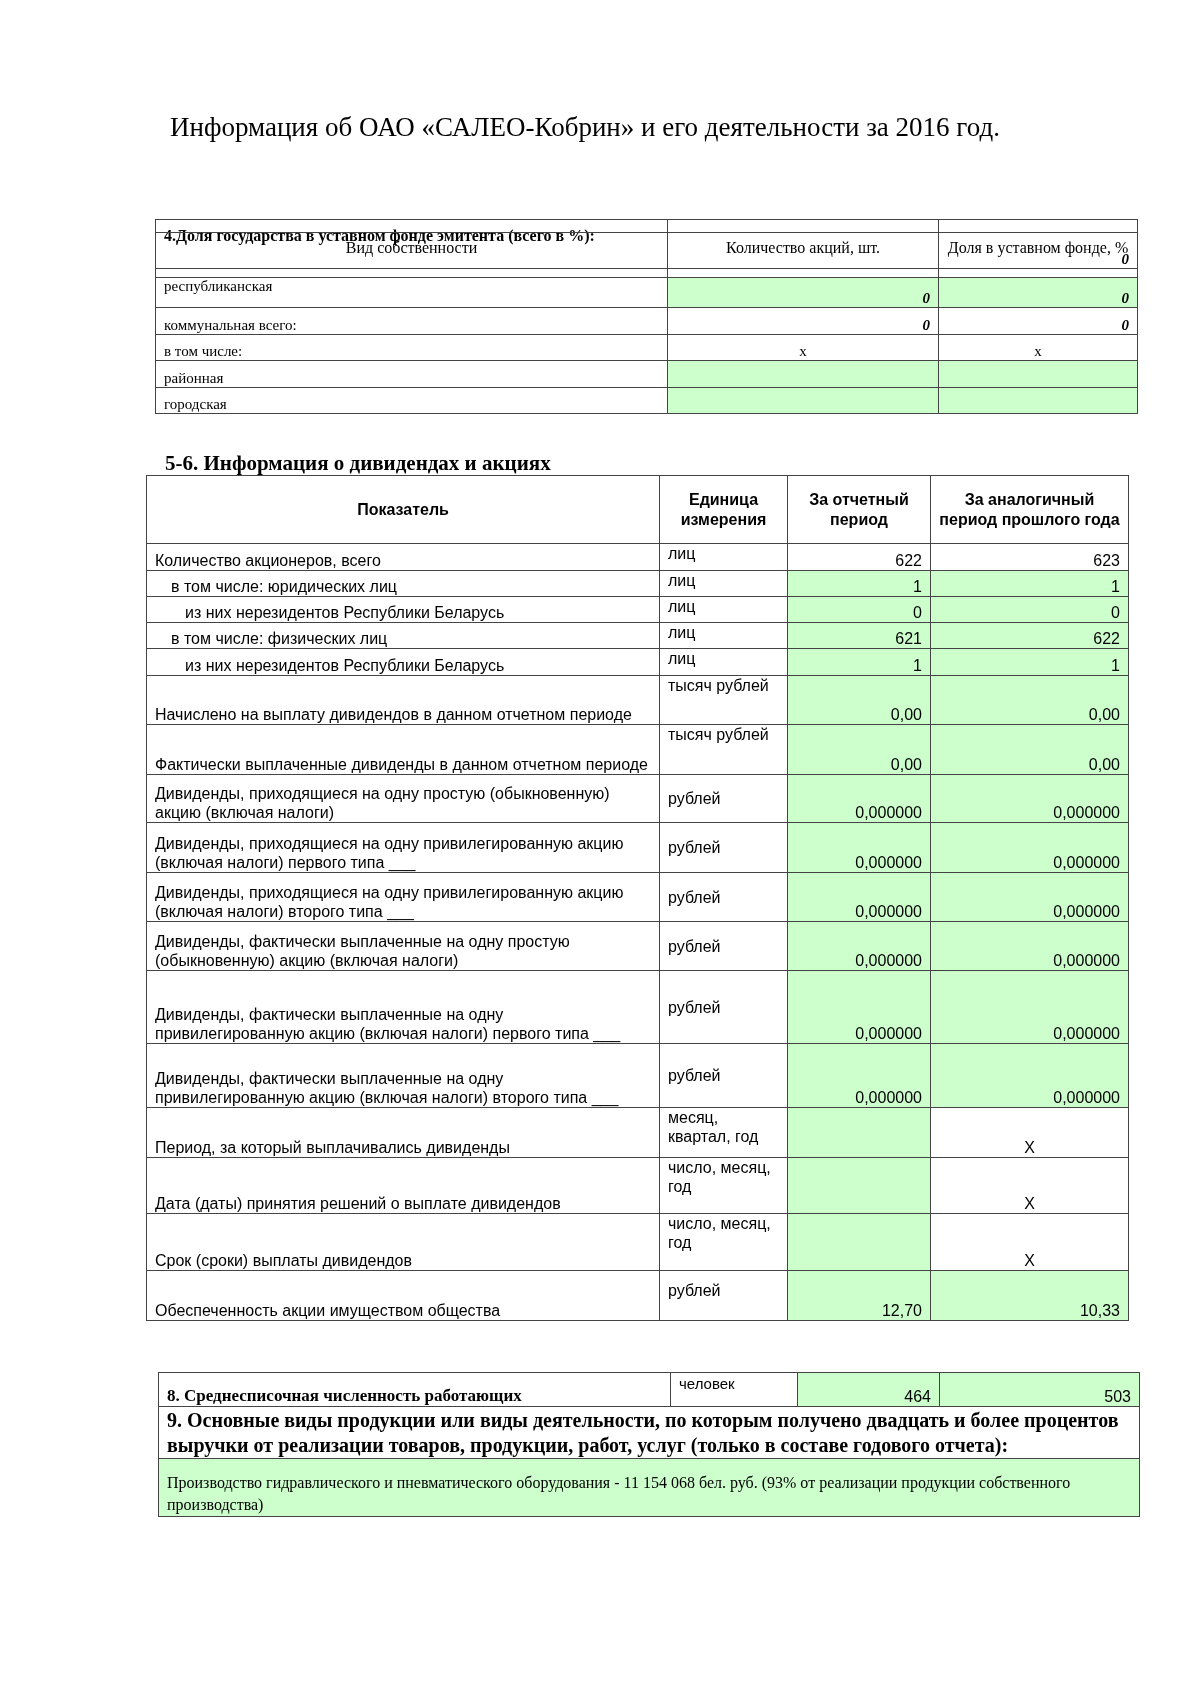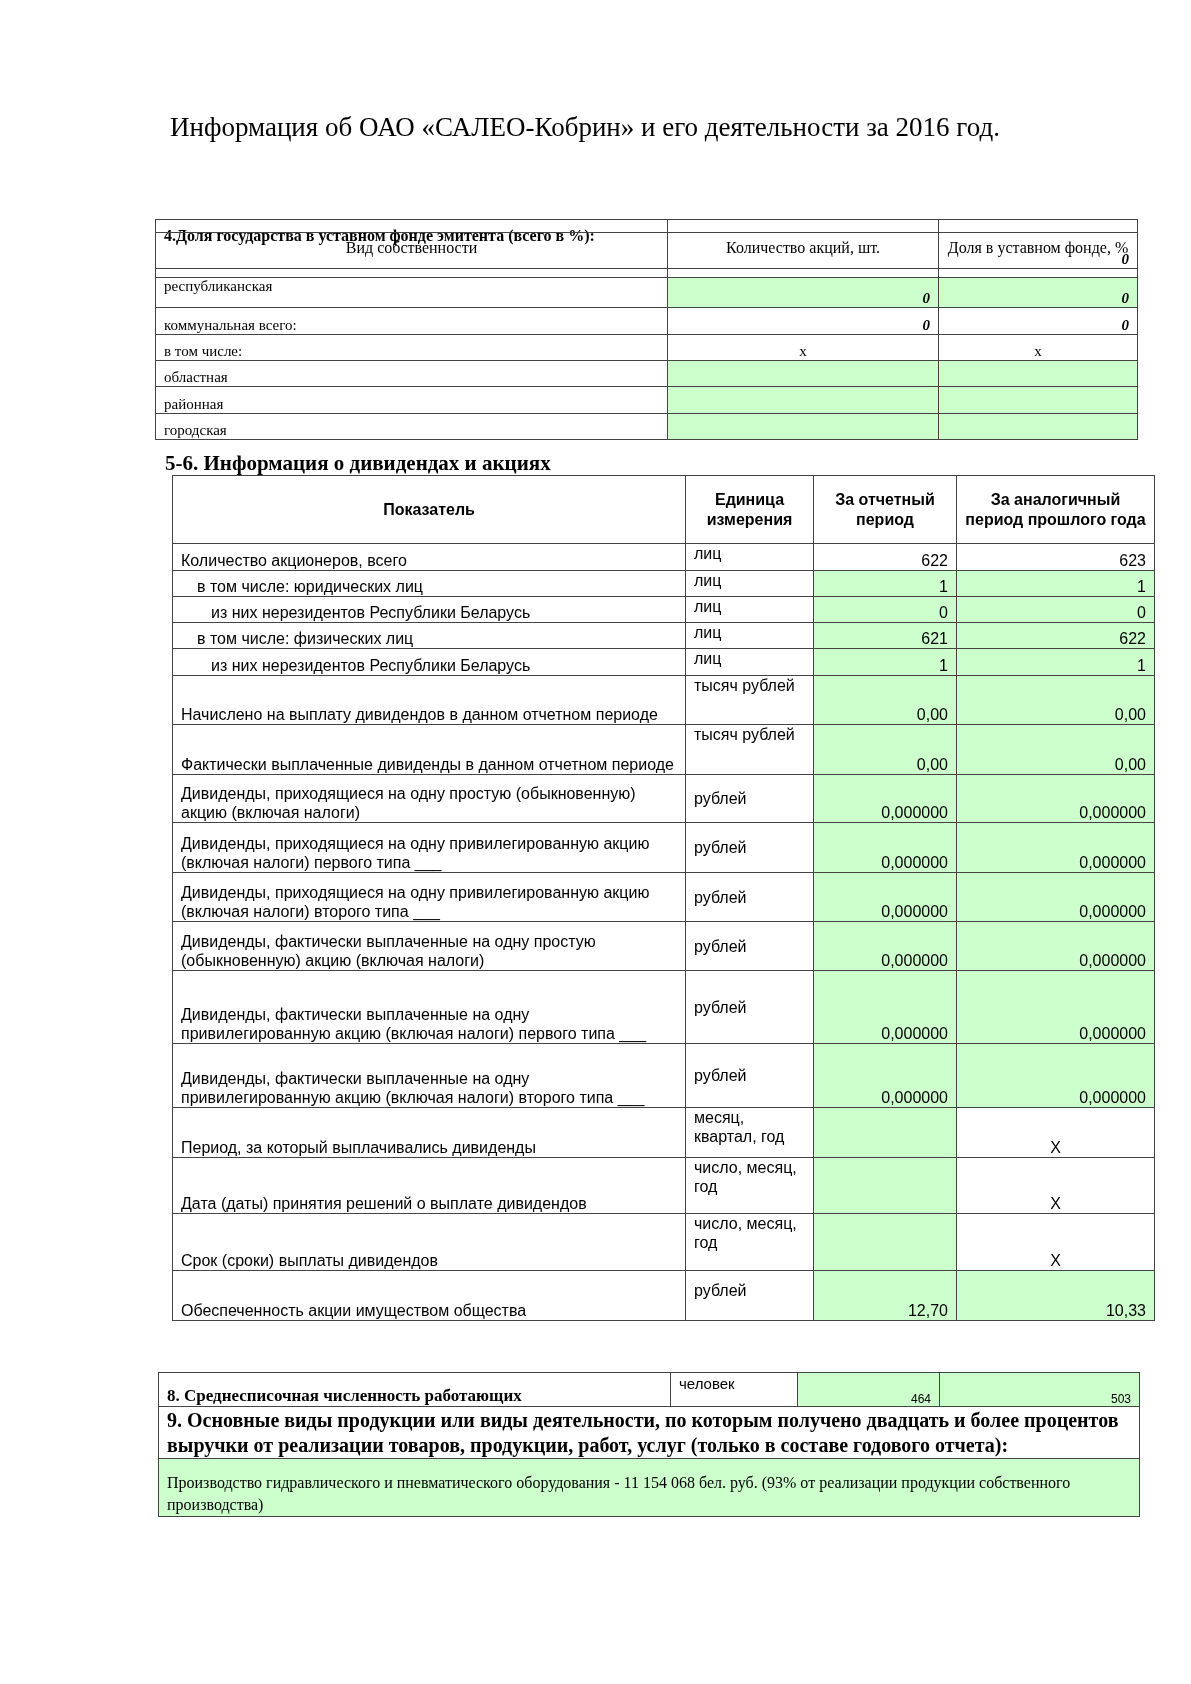--- a/index.html
+++ b/index.html
@@ -24,33 +24,33 @@
   #t4 td { height: 44px; }
   #t4 .lbl { vertical-align: top; padding-top: 4px; font-size: 16px; line-height: 23px; }
 
   #town { left: 155px; top: 232px; width: 982px; padding-left: 29px; }
   #town td.hdr { vertical-align: top; text-align: center; padding-top: 4px; font-size: 16px; line-height: 22px; height: 40px; }
 
   .sec56 {
     position: absolute; left: 165px; top: 451px;
     font-family: "Liberation Serif", serif; font-weight: bold; font-size: 21px;
   }
-  #tdiv { left: 172px; top: 475px; width: 982px; }
+  #tdiv { left: 146px; top: 475px; width: 982px; }
   #tdiv td.hdr { text-align: center; vertical-align: middle; font-weight: bold; font-size: 16px; line-height: 20px; }
   #tdiv td { line-height: 19px; }
   .ind1 { padding-left: 24px !important; }
   .ind2 { padding-left: 38px !important; }
 
   #tbot { left: 158px; top: 1372px; width: 981px; }
   #tbot td { border-color: #444; }
   .sec8 { font-family: "Liberation Serif", serif; font-weight: bold; font-size: 17px; }
   .sec9 { font-family: "Liberation Serif", serif; font-weight: bold; font-size: 20px; line-height: 25px; vertical-align: middle; }
   .sec9c { font-family: Liberation Serif, serif; font-size: 16px; line-height: 22px; vertical-align: top; padding-top: 13px; }
   .unit8 { font-family: "Liberation Sans", sans-serif; font-size: 15px; vertical-align: top; padding-top: 2px; }
-  .val8 { font-family: "Liberation Sans", sans-serif; font-size: 12px; padding-left: 9px; }
+  .val8 { font-family: "Liberation Sans", sans-serif; font-size: 16px; padding-left: 9px; }
 </style>
 </head>
 <body>
 
 <div class="title">Информация об ОАО «САЛЕО-Кобрин» и его деятельности за 2016 год.</div>
 
 <table id="t4" class="serif">
   <colgroup>
       <col style="width:512px">
       <col style="width:271px">
@@ -84,25 +84,20 @@
   </tr>
   <tr style="height:27px">
     <td>коммунальная всего:</td>
     <td class="r bi">0</td>
     <td class="r bi">0</td>
   </tr>
   <tr style="height:26px">
     <td>в том числе:</td>
     <td class="c">х</td>
     <td class="c">х</td>
-  </tr>
-  <tr style="height:26px">
-    <td>областная</td>
-    <td class="g r"></td>
-    <td class="g r"></td>
   </tr>
   <tr style="height:27px">
     <td>районная</td>
     <td class="g r"></td>
     <td class="g r"></td>
   </tr>
   <tr style="height:26px">
     <td>городская</td>
     <td class="g r"></td>
     <td class="g r"></td>

